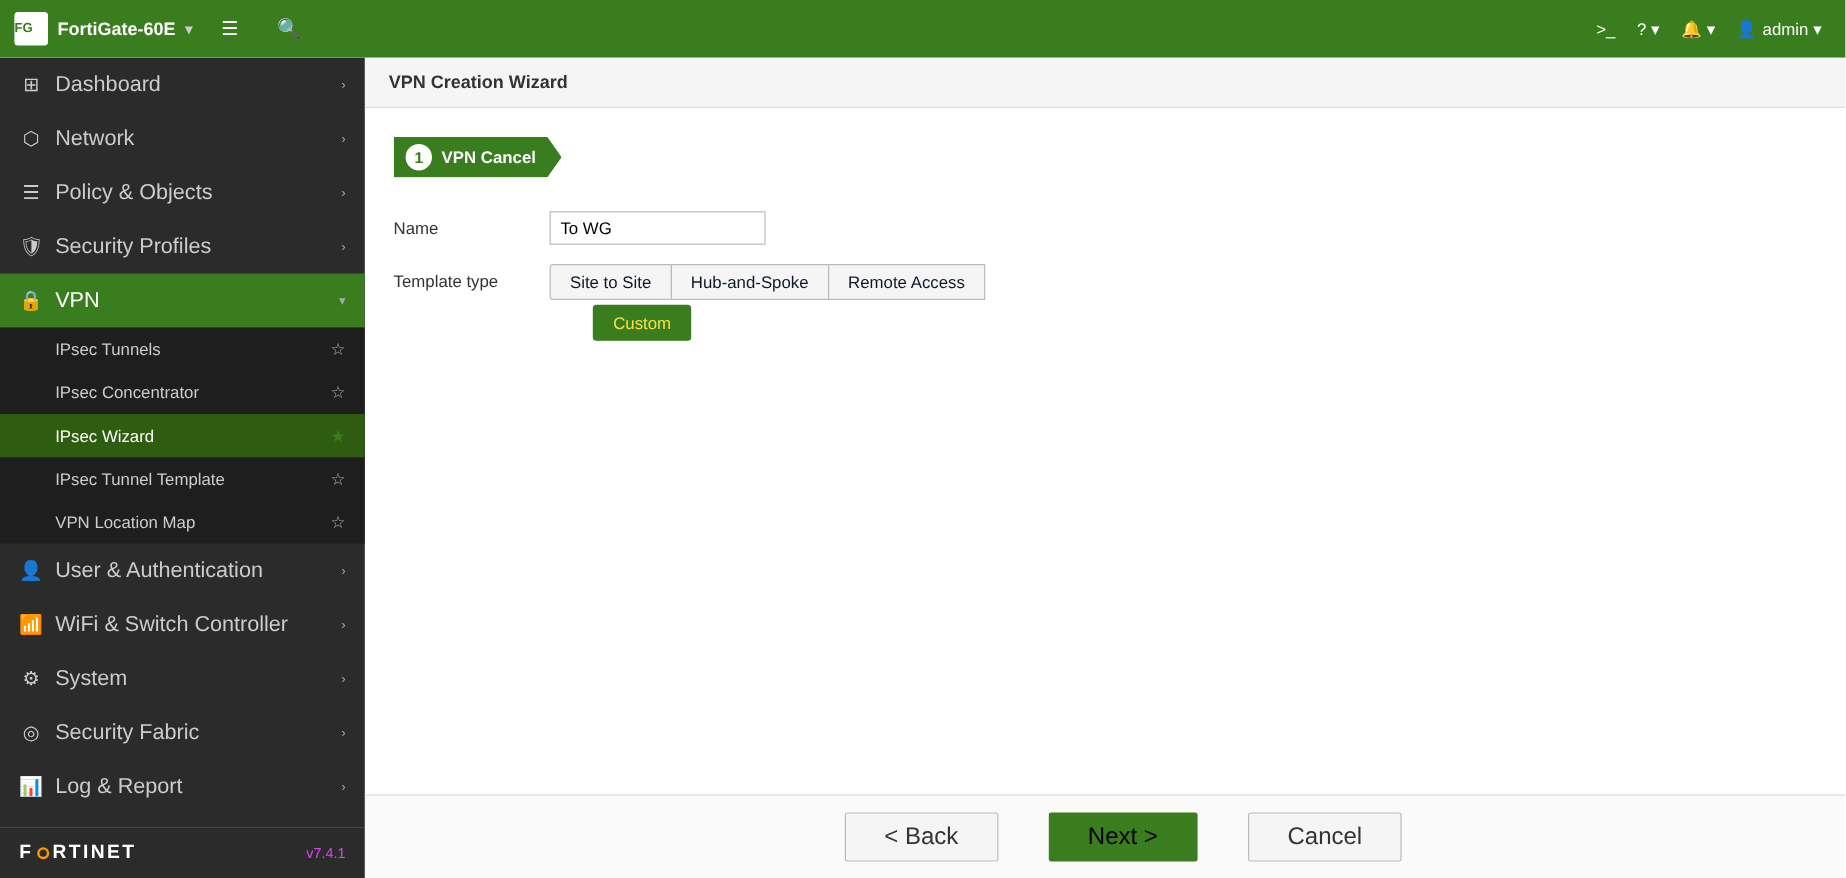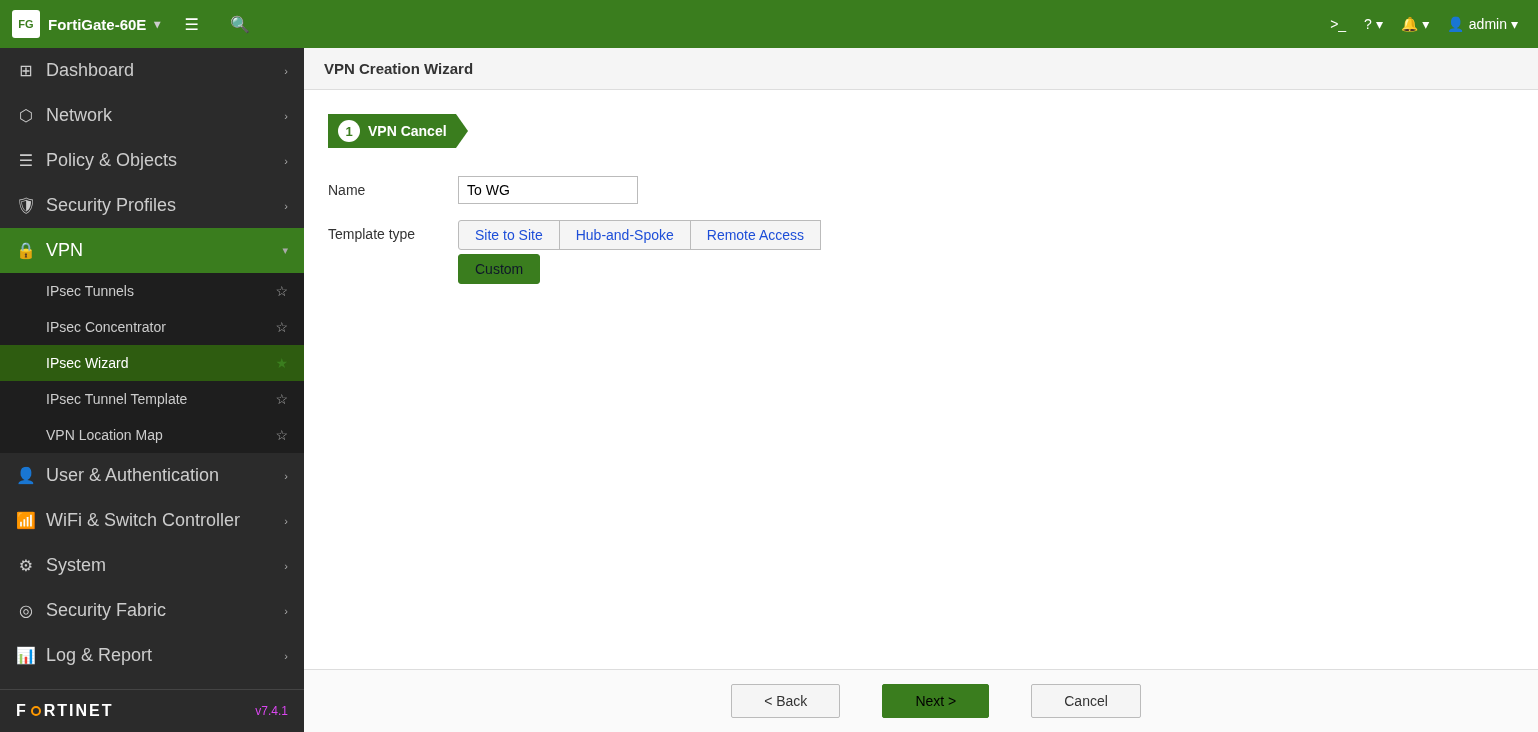--- a/index.html
+++ b/index.html
@@ -10,21 +10,21 @@
       background: #3a7d1e;
       height: 48px;
       display: flex;
       align-items: center;
       justify-content: space-between;
       padding: 0 12px;
       flex-shrink: 0;
     }
     .topbar-left { display: flex; align-items: center; gap: 16px; }
     .topbar-brand { display: flex; align-items: center; gap: 8px; color: #fff; font-weight: bold; font-size: 15px; }
-    .topbar-brand-icon { width: 28px; height: 28px; background: #fff; border-radius: 3px; display: flex; align-items: center; justify-content: center; }
+    .topbar-brand-icon { width: 28px; height: 28px; background: #fff; border-radius: 3px; display: flex; align-items: center; }
     .topbar-brand-icon span { color: #3a7d1e; font-weight: 900; font-size: 11px; }
     .topbar-chevron { color: #ccc; font-size: 12px; }
     .topbar-icon-btn {
       color: #fff;
       background: none;
       border: none;
       cursor: pointer;
       padding: 4px 8px;
       font-size: 16px;
       display: flex;
@@ -160,46 +160,47 @@
     }
 
     
     .template-buttons { display: flex; flex-wrap: wrap; gap: 0; }
     .tpl-btn {
       border: 1px solid #bbb;
       background: #f5f5f5;
       padding: 6px 16px;
       font-size: 14px;
       cursor: pointer;
-      color: #1d4ed8;
+      color: #0f172a;
       margin-right: -1px;
     }
     .tpl-btn:first-child { border-radius: 3px 0 0 3px; }
     .tpl-btn.selected {
       background: #3a7d1e;
-      color: #0f172a;
+      color: #fde047;
       border-color: #3a7d1e;
       border-radius: 3px;
       position: relative;
       z-index: 1;
+      margin-left: 36px;
     }
 
     
     .bottom-bar {
       border-top: 1px solid #ddd;
       padding: 14px 20px;
       display: flex;
       justify-content: center;
       gap: 12px;
       background: #fafafa;
       flex-shrink: 0;
     }
     .btn {
       padding: 8px 32px;
-      font-size: 14px;
+      font-size: 20px;
       cursor: pointer;
       border: 1px solid #bbb;
       background: #f5f5f5;
       color: #333;
       border-radius: 2px;
       margin-left: 30px;
     }
     .btn.primary {
       background: #3a7d1e;
       color: #000000;

